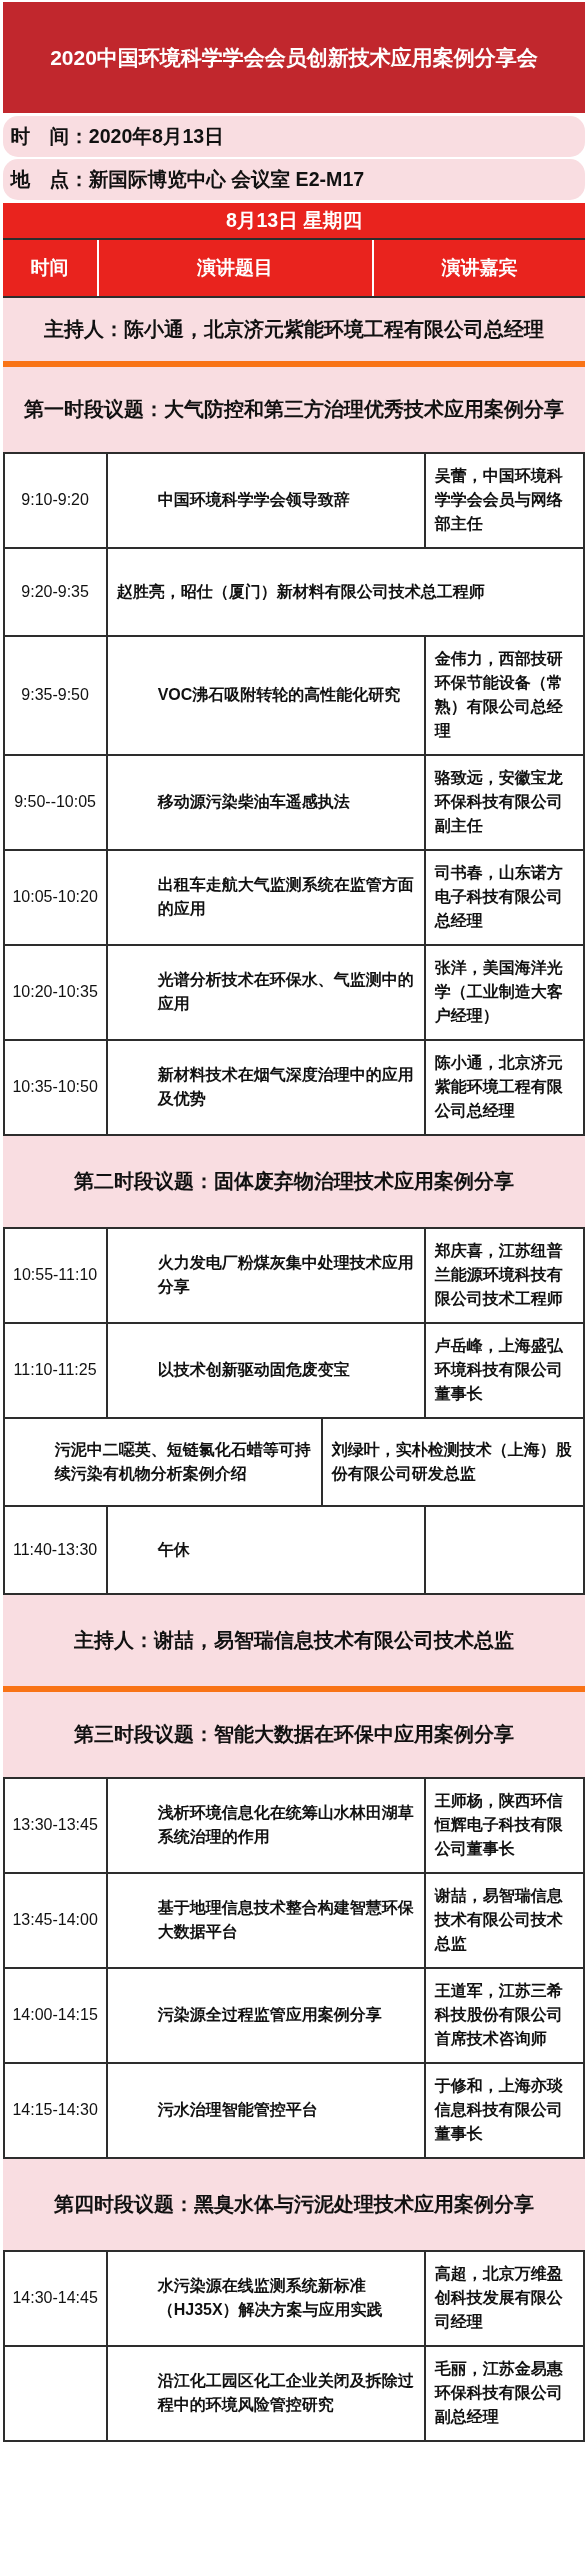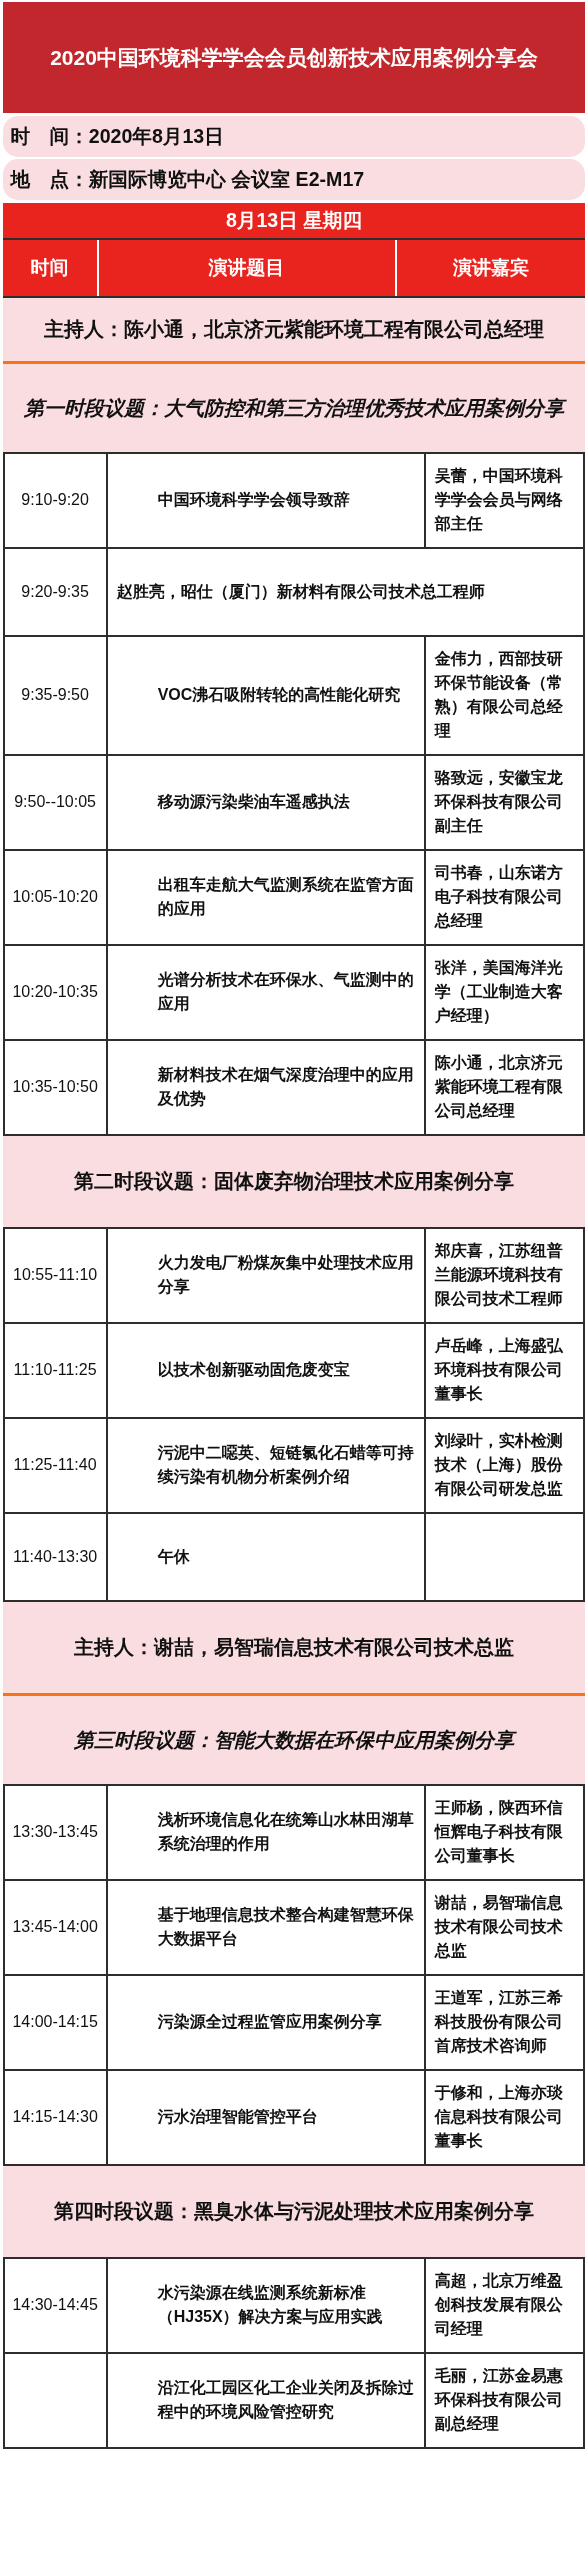--- a/index.html
+++ b/index.html
@@ -49,33 +49,33 @@
   .header-row{
     display:flex;
     background:var(--bright-red,#e9231e);
     border-top:2px solid var(--line,#2d2d2d);
     border-bottom:2px solid var(--line,#2d2d2d);
     min-height:56px;
     color:#fff;font-weight:700;font-size:19px;
   }
   .hcell{display:flex;align-items:center;justify-content:center;box-sizing:border-box;}
   .hcell.time{width:94px;}
-  .hcell.topic{width:300px;border-left:2.6px solid #fff;border-right:2.6px solid #fff;}
+  .hcell.topic{width:277px;border-left:2.6px solid #fff;border-right:2.6px solid #fff;}
   .hcell.speaker{flex:1;}
 
   
   .band{
     background:var(--pink,#f9dde1);
     min-height:91px;
     display:flex;align-items:center;justify-content:center;
     text-align:center;
     font-weight:700;font-size:20px;line-height:1.5;
     padding:6.5px 19.6px;box-sizing:border-box;
   }
-  .band + .band{border-top:3px solid #f97316;font-style:italic;}
+  .band + .band{border-top:6px solid #f97316;}
   #schedule-body > .band.host:first-child{min-height:63px;}
 
   
   .trow{
     display:flex;
     background:#fff;
     border-left:2px solid var(--line,#2d2d2d);
     border-right:2px solid var(--line,#2d2d2d);
     border-bottom:2px solid var(--line,#2d2d2d);
     min-height:88px;
@@ -230,23 +230,20 @@
           <span>11:10-11:25</span>
         </div>
         <div class="tcell topic">
           <span>以技术创新驱动固危废变宝</span>
         </div>
         <div class="tcell speaker">
           <span>卢岳峰，上海盛弘环境科技有限公司董事长</span>
         </div>
       </div>
       <div class="trow">
-        <div class="tcell time">
-          <span>11:25-11:40</span>
-        </div>
         <div class="tcell topic">
           <span>污泥中二噁英、短链氯化石蜡等可持续污染有机物分析案例介绍</span>
         </div>
         <div class="tcell speaker">
           <span>刘绿叶，实朴检测技术（上海）股份有限公司研发总监</span>
         </div>
       </div>
       <div class="trow">
         <div class="tcell time">
           <span>11:40-13:30</span>

